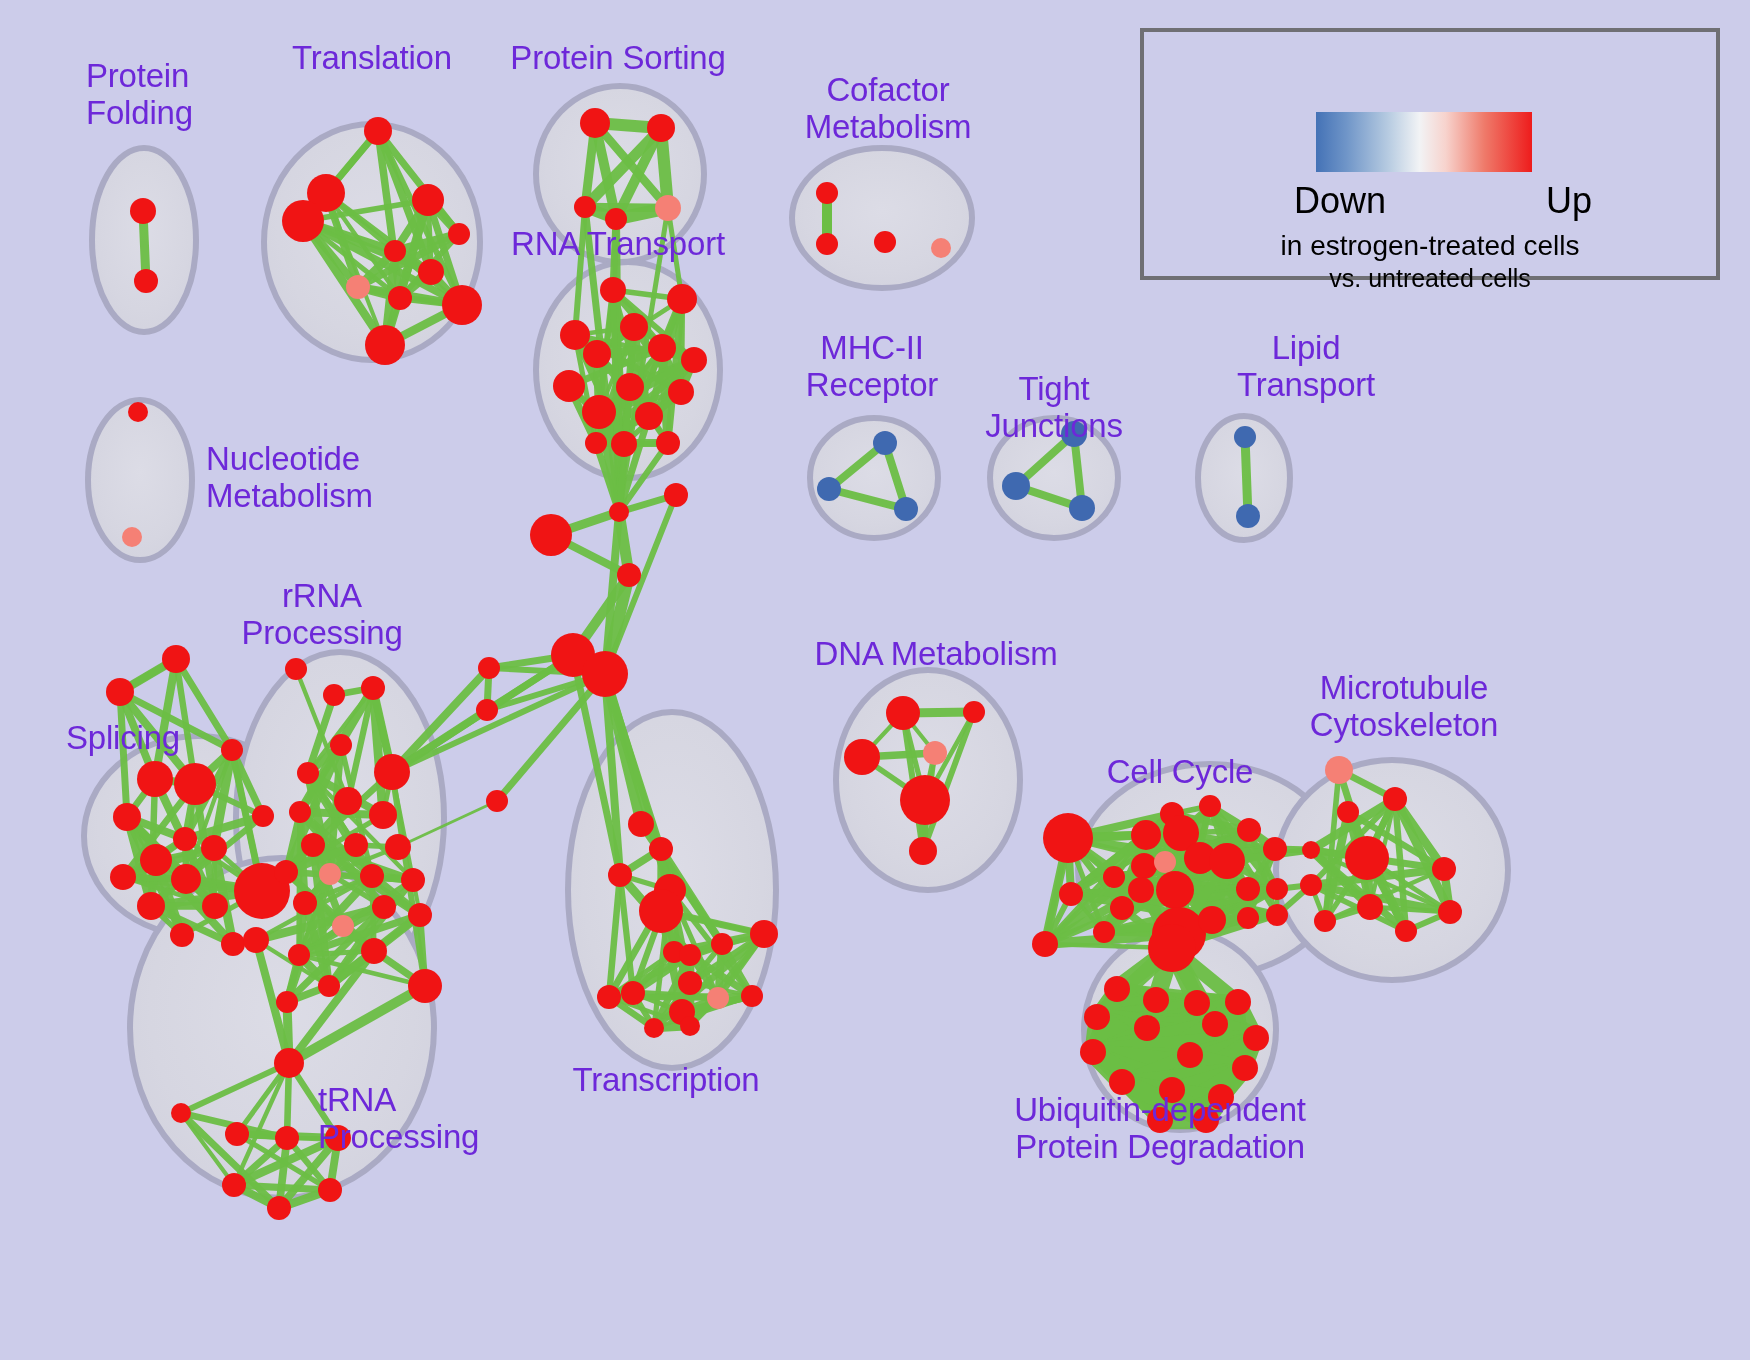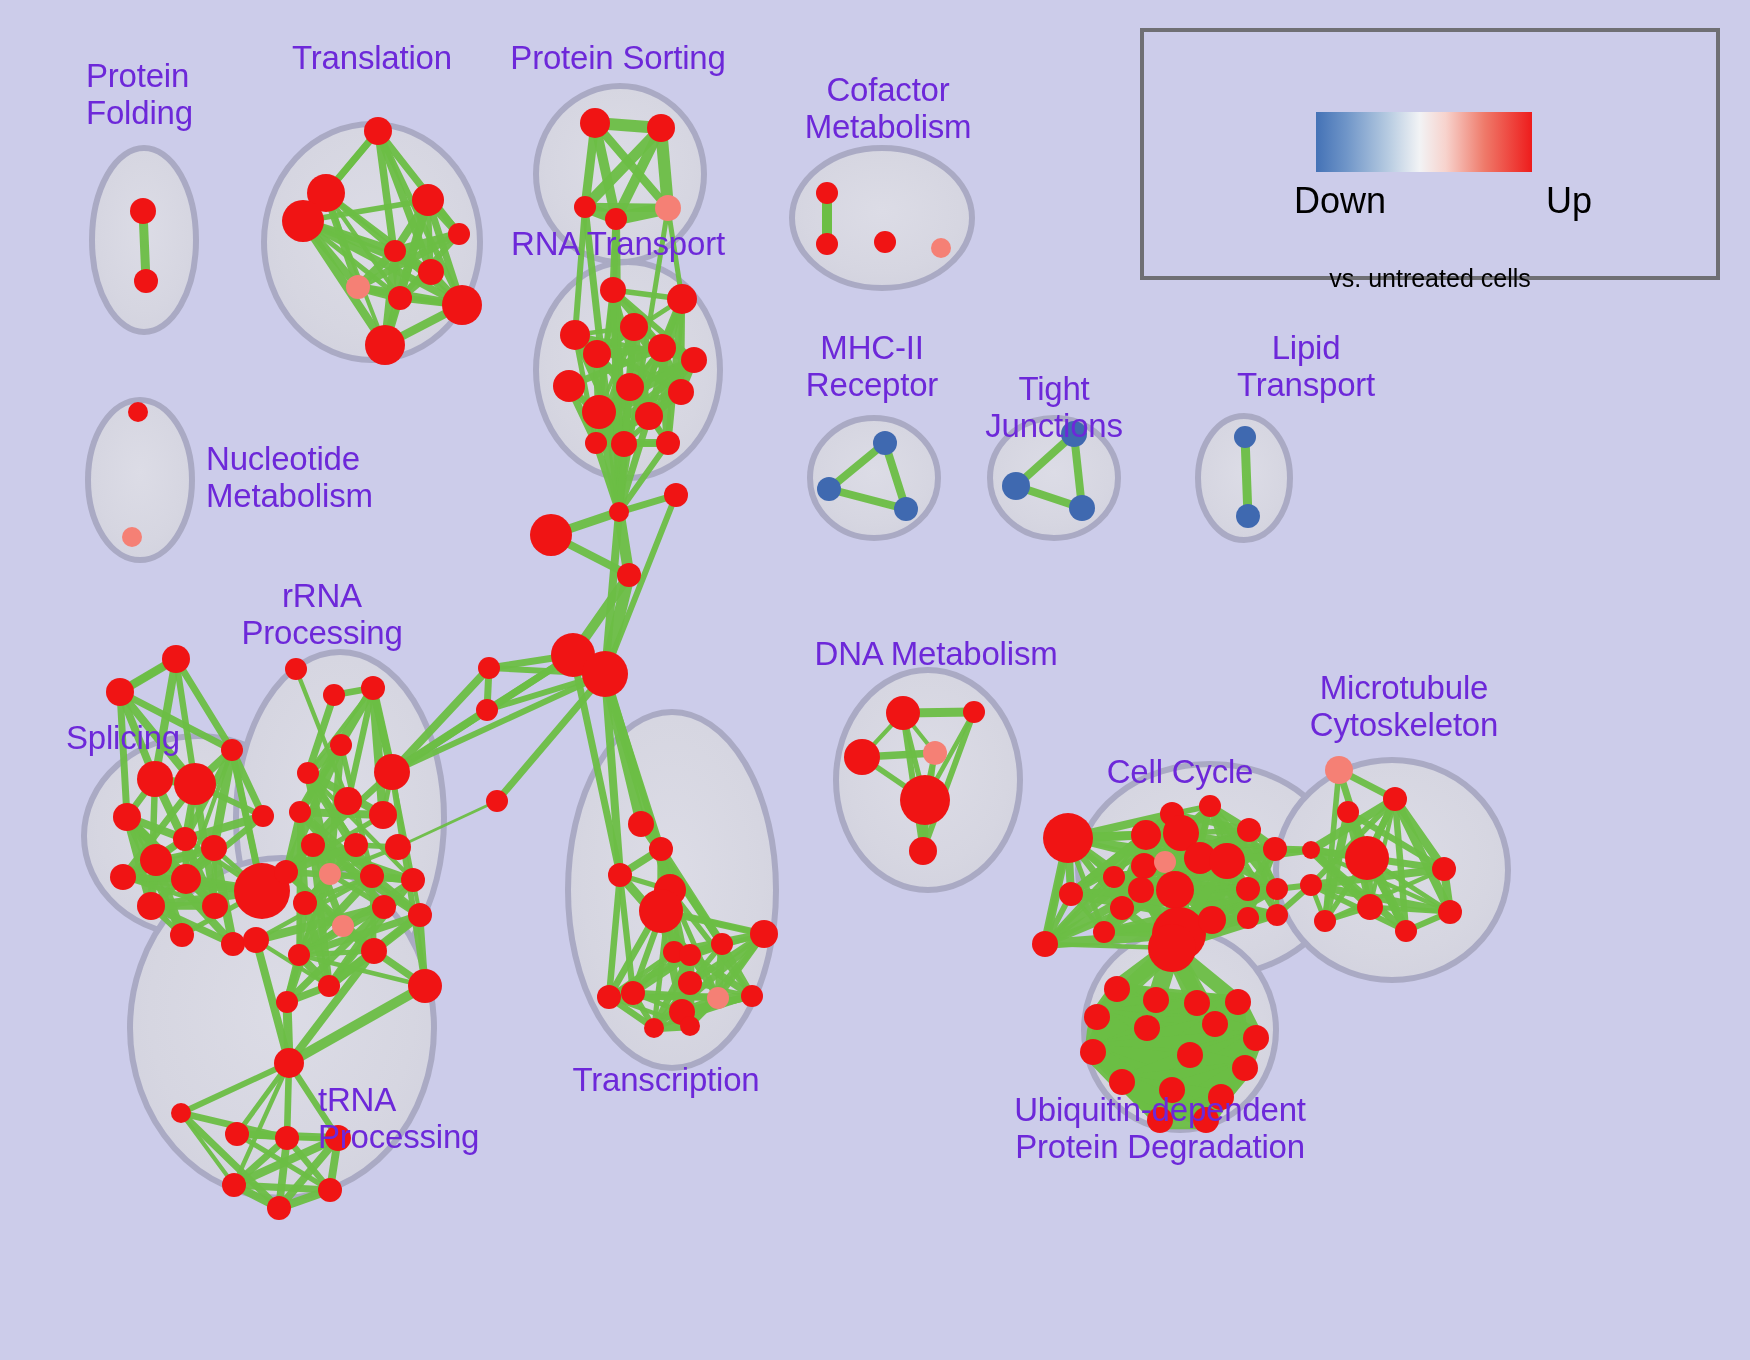--- a/index.html
+++ b/index.html
@@ -990,16 +990,17 @@
       <div class="lbl l" style="left: 318px; top: 1082px;">tRNA
 Processing</div>
       <div class="lbl c" style="left: 1152px; top: 1092px; margin-left: 8px;">Ubiquitin-dependent
 Protein Degradation</div>
     </div>
 
   <div id="legend">
     <div id="legend-bar"></div>
     <div id="legend-down" class="lt">Down</div>
     <div id="legend-up" class="lt">Up</div>
+    <div id="legend-sub1" class="lt">in estrogen-treated cells</div>
     <div id="legend-sub2" class="lt">vs. untreated cells</div>
   </div>
 
 </div>
 
 </body></html>

